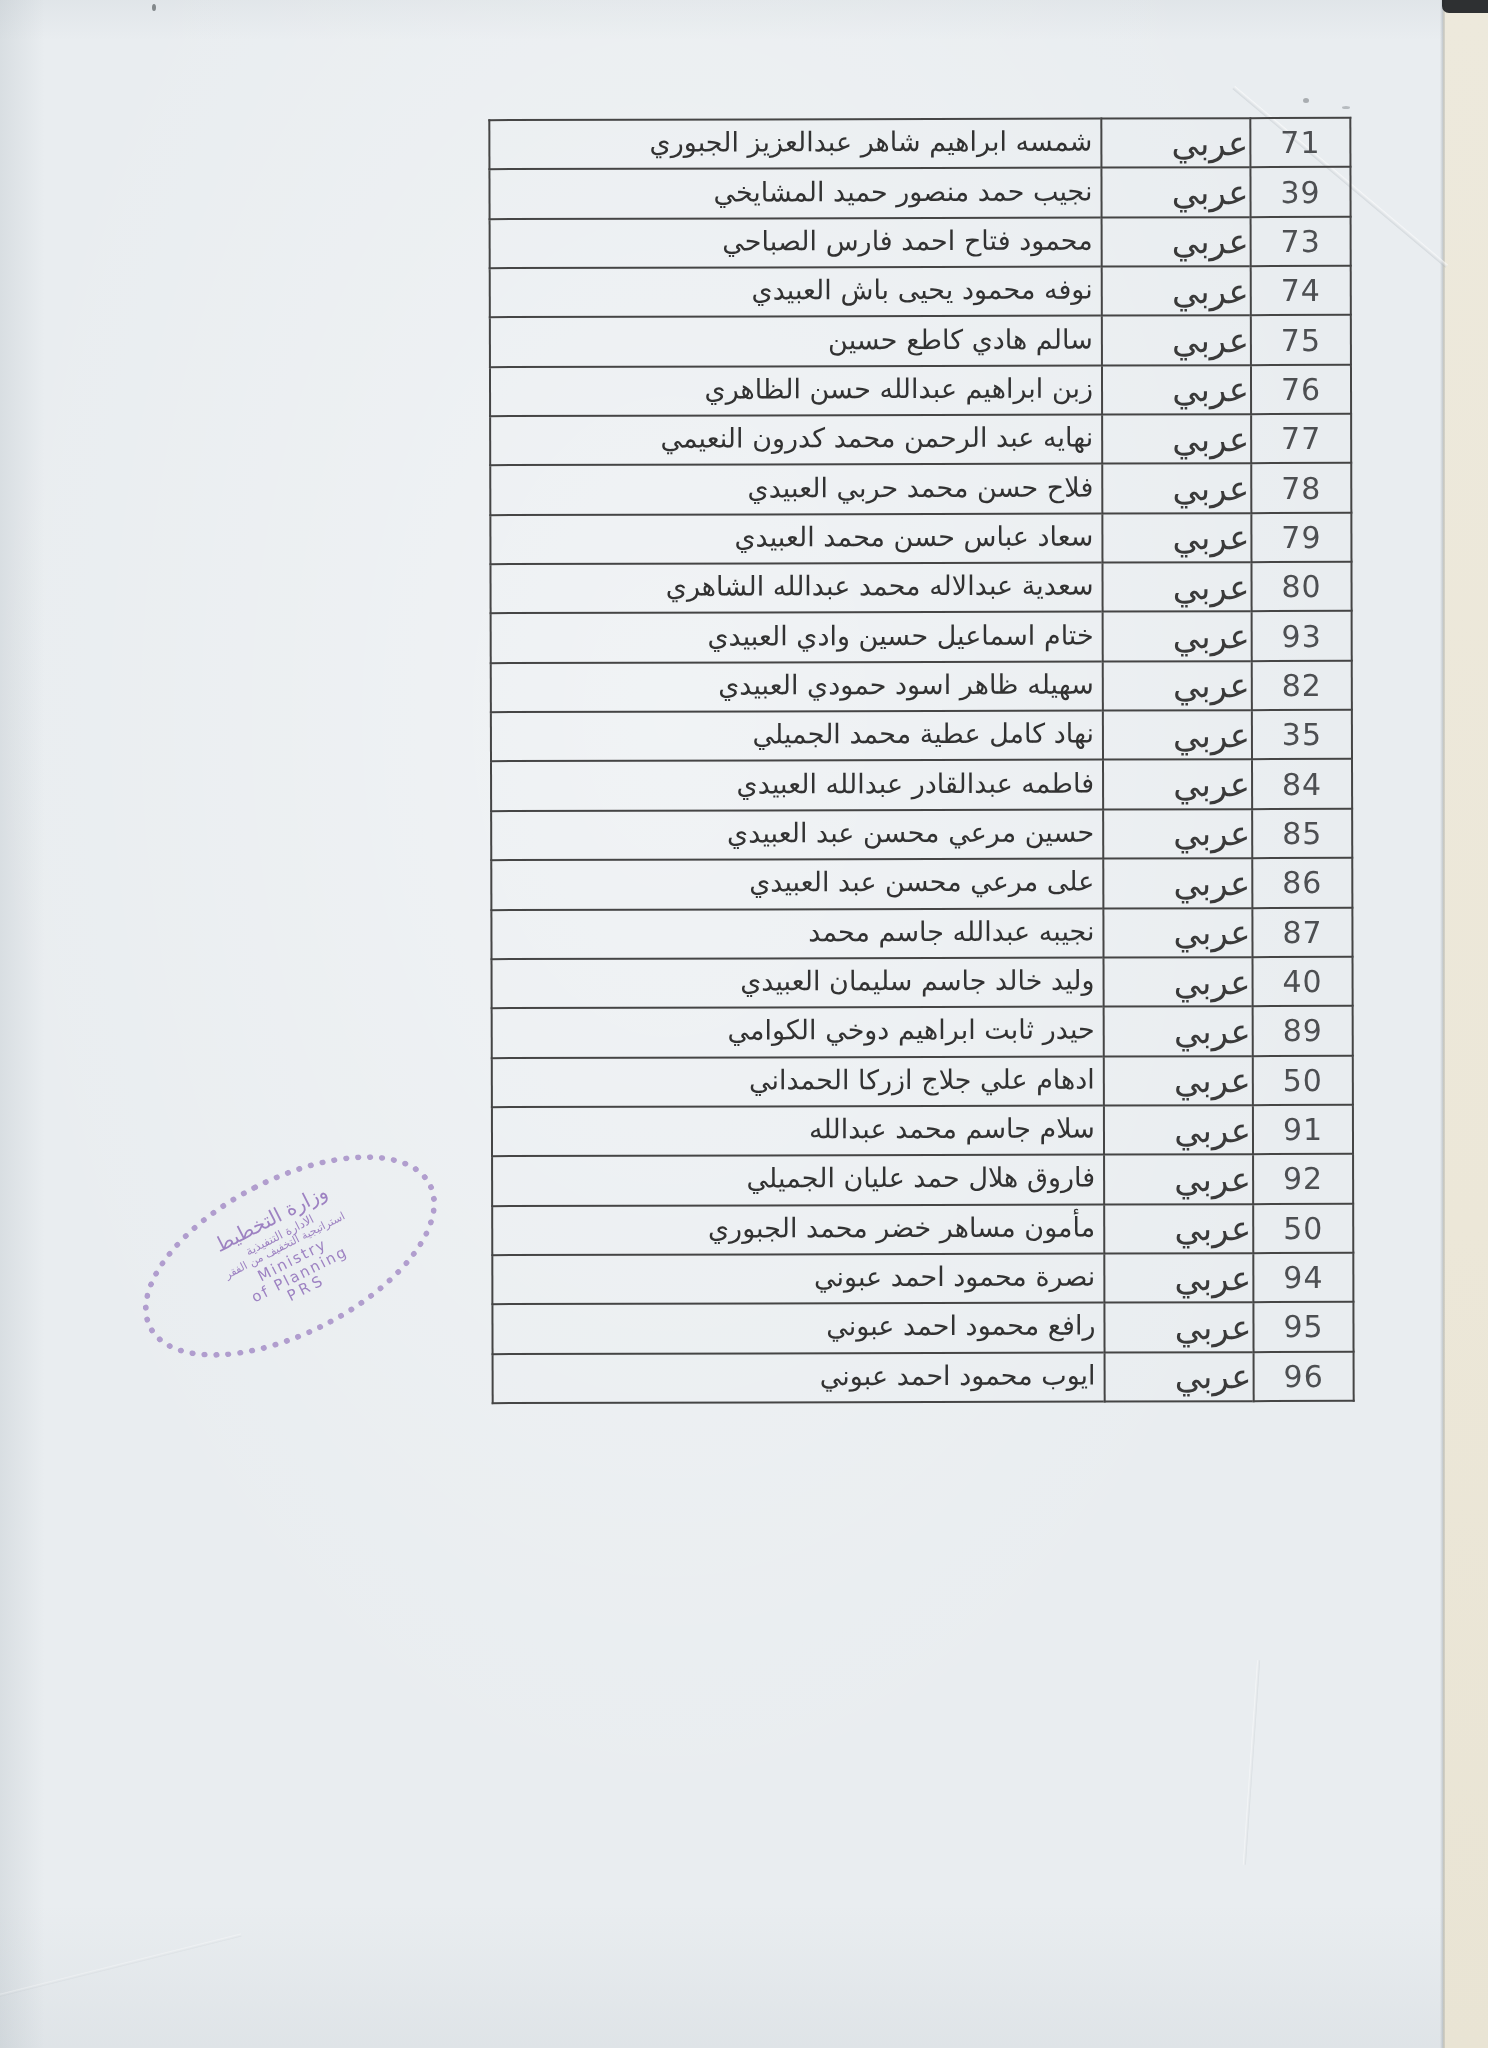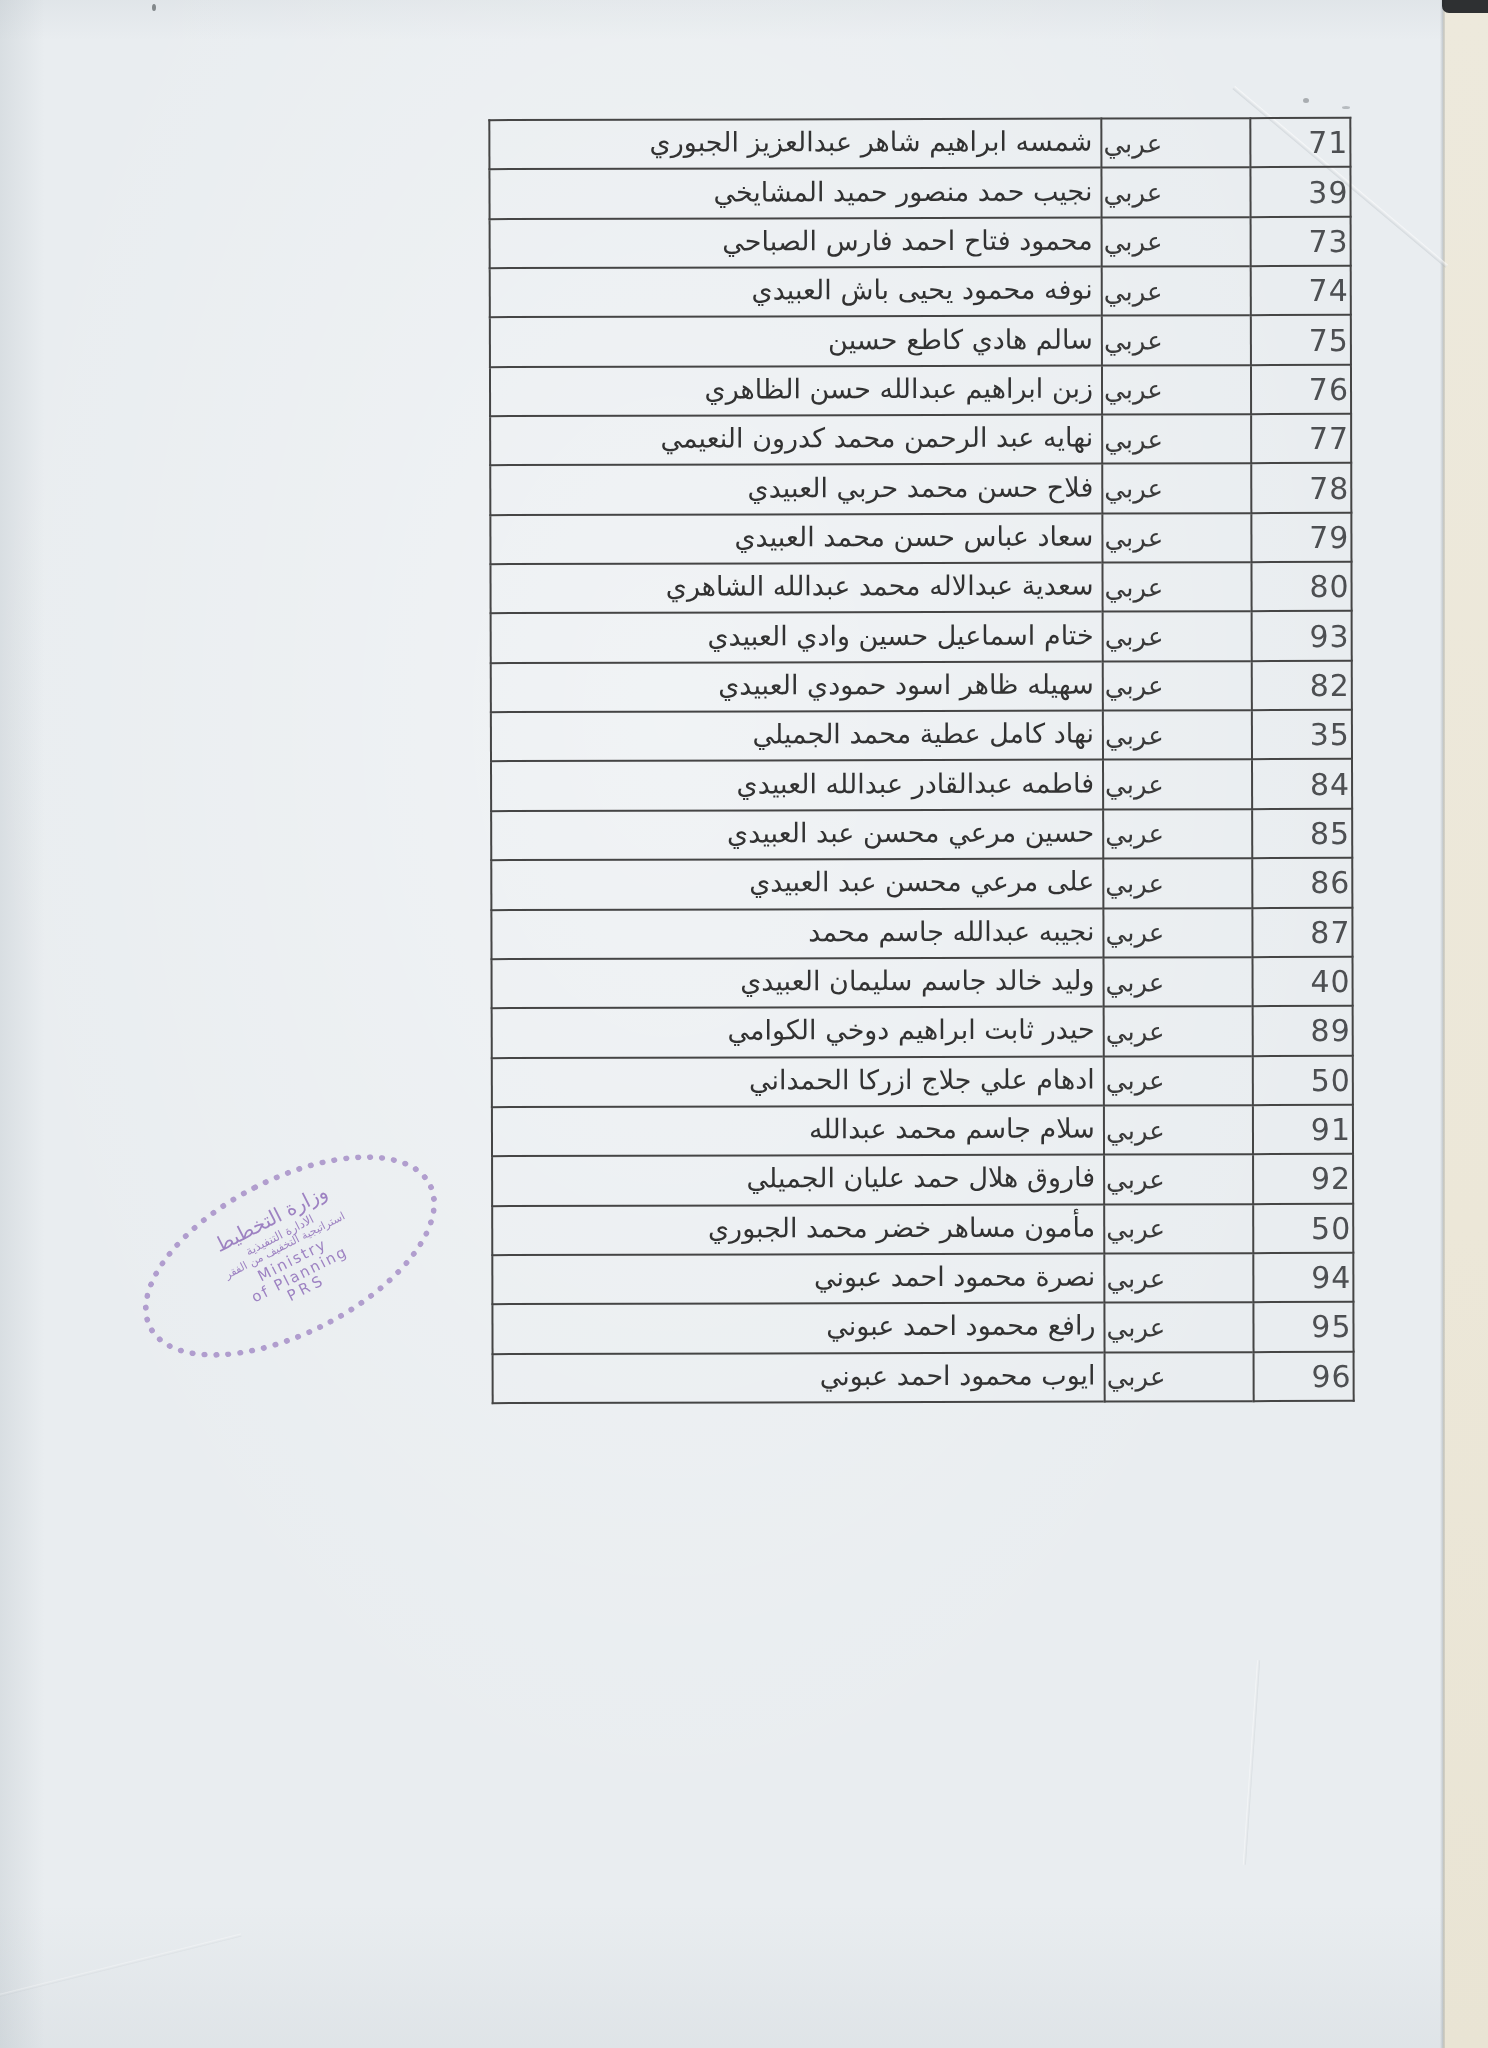--- a/index.html
+++ b/index.html
@@ -70,29 +70,29 @@
     transform: rotate(-0.15deg);
   }
   table.roster td {
     border: 2px solid #454545;
     vertical-align: middle;
     overflow: hidden;
     white-space: nowrap;
   }
   td.cell-no {
     width: 96px;
-    text-align: right;
+    text-align: center;
     font-size: 30px;
     color: #4d4f52;
     letter-spacing: 1px;
   }
   td.cell-lang {
     width: 145px;
-    text-align: left;
-    font-size: 26px;
+    text-align: right;
+    font-size: 34px;
     color: #3a3a3a;
   }
   td.cell-name {
     width: 598px;
     text-align: right;
     padding: 0 8px 4px 4px;
     font-size: 27px;
     color: #323232;
   }
 

